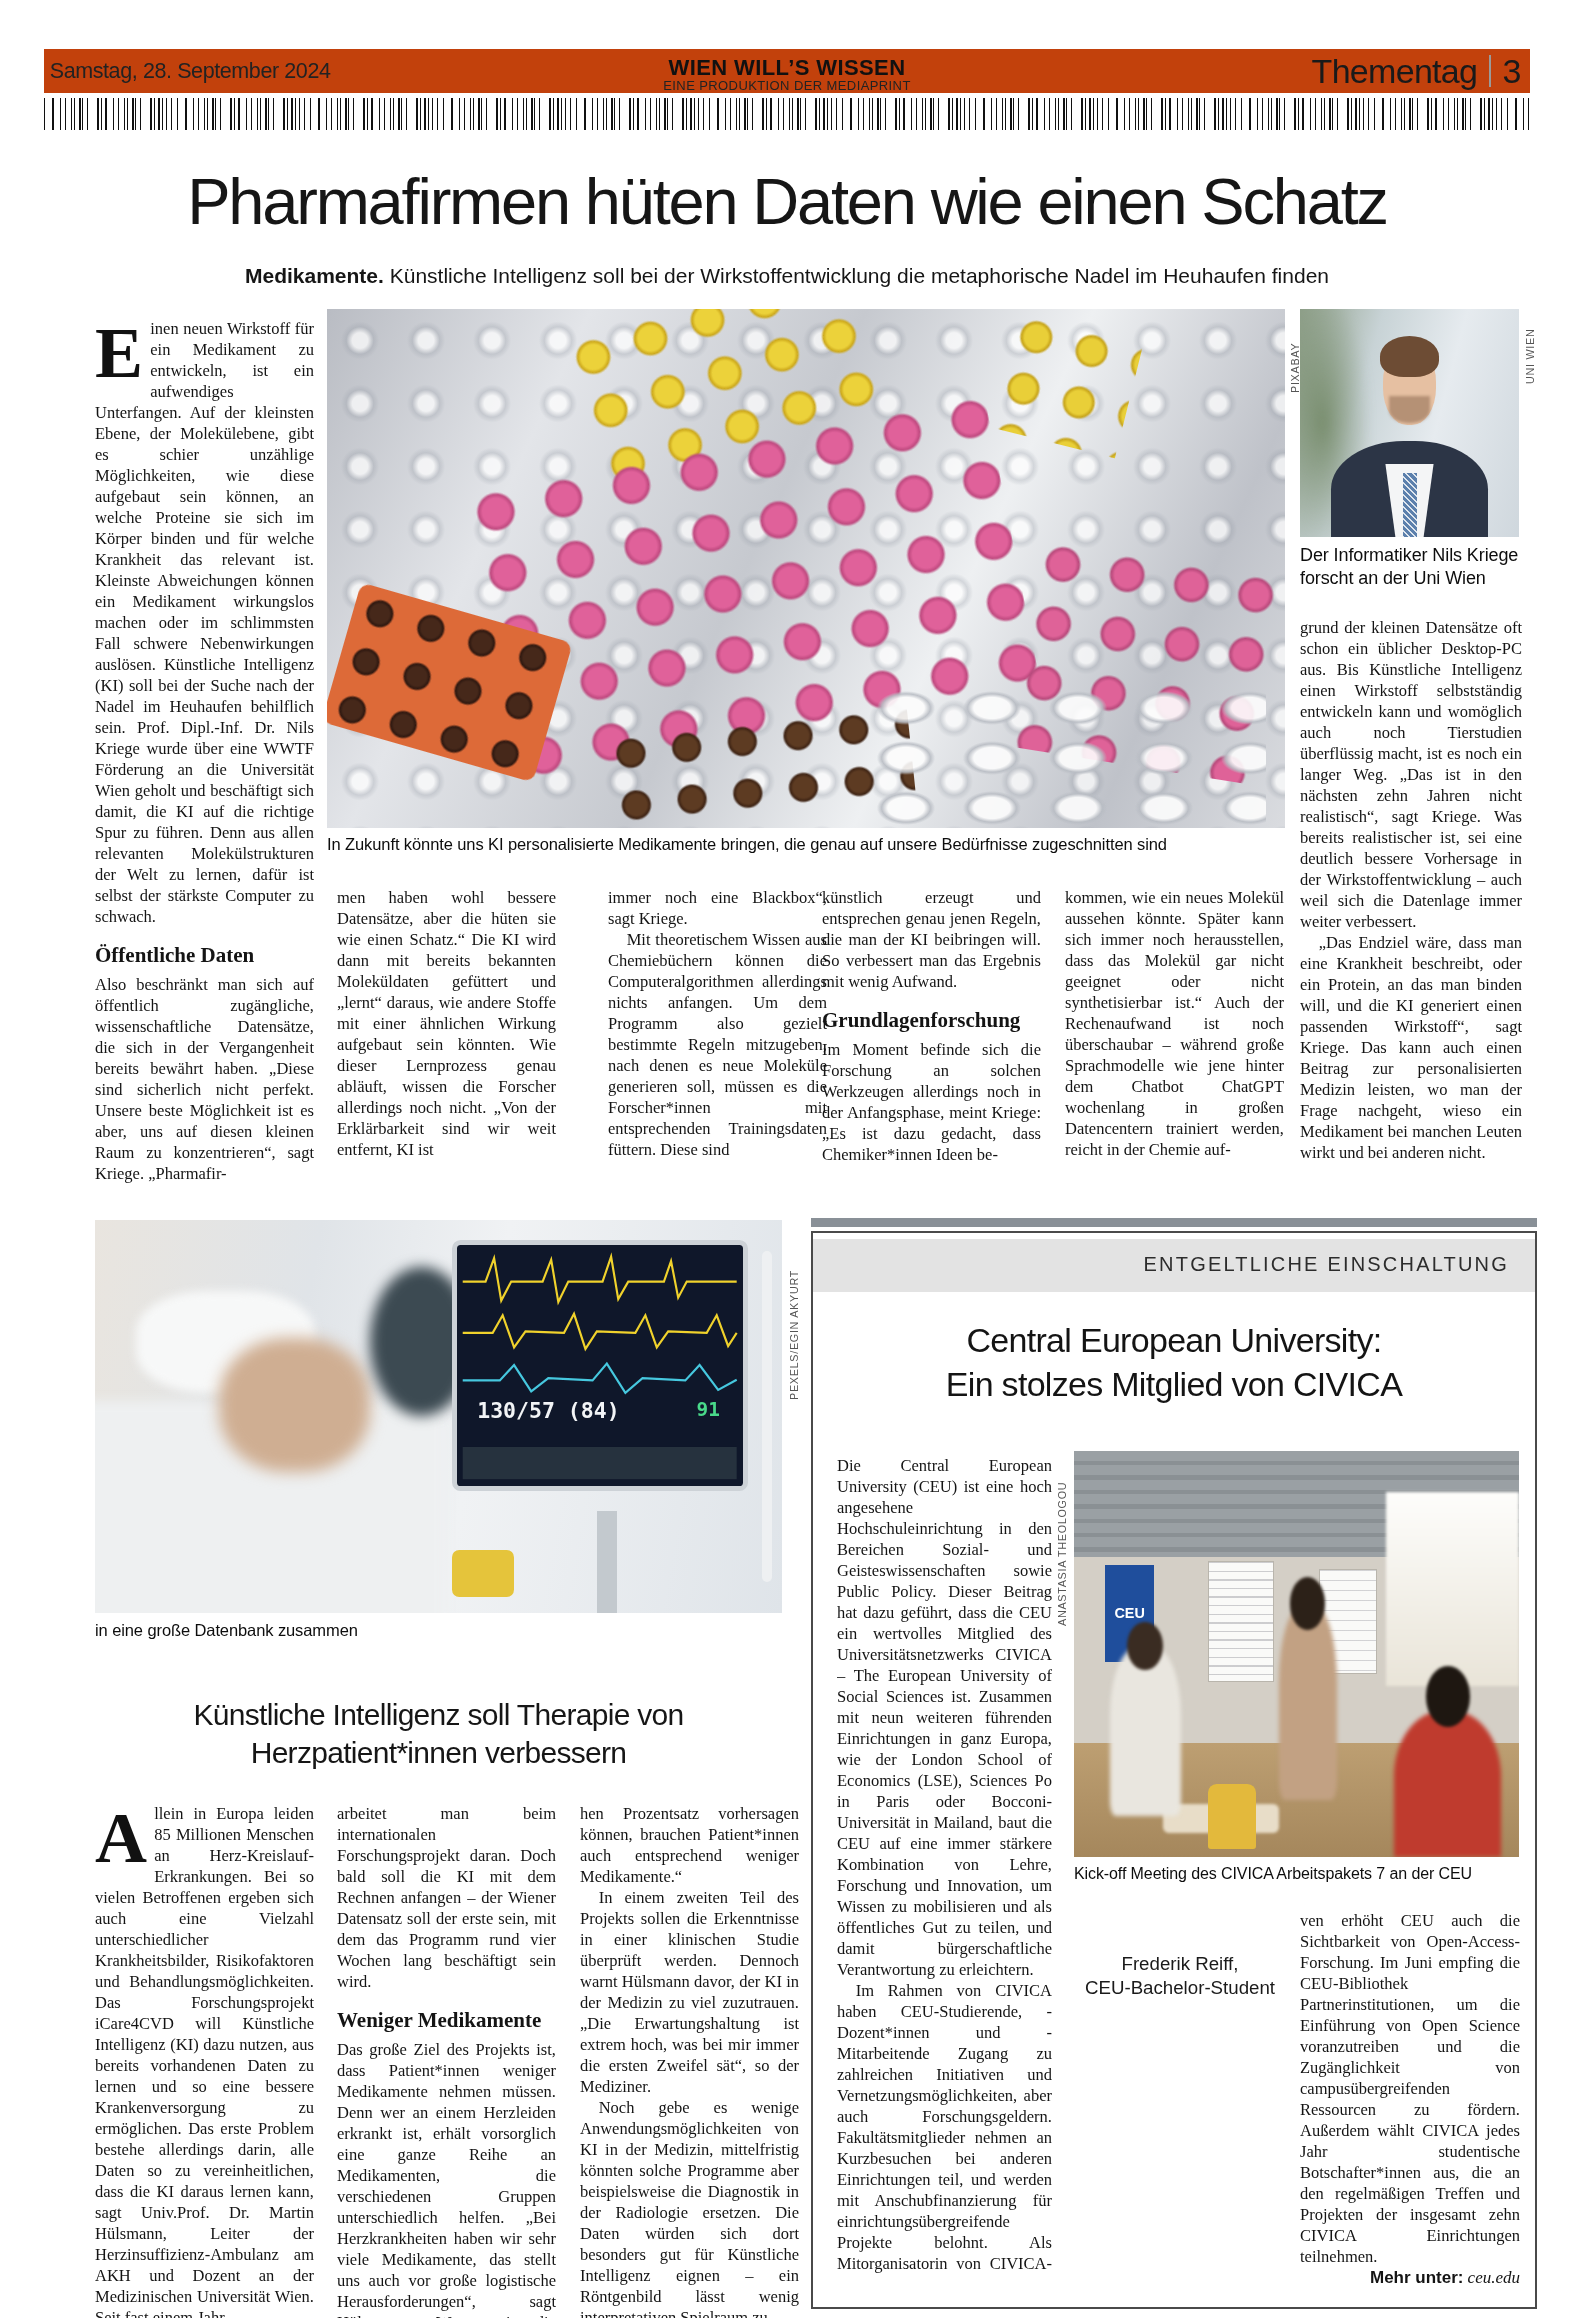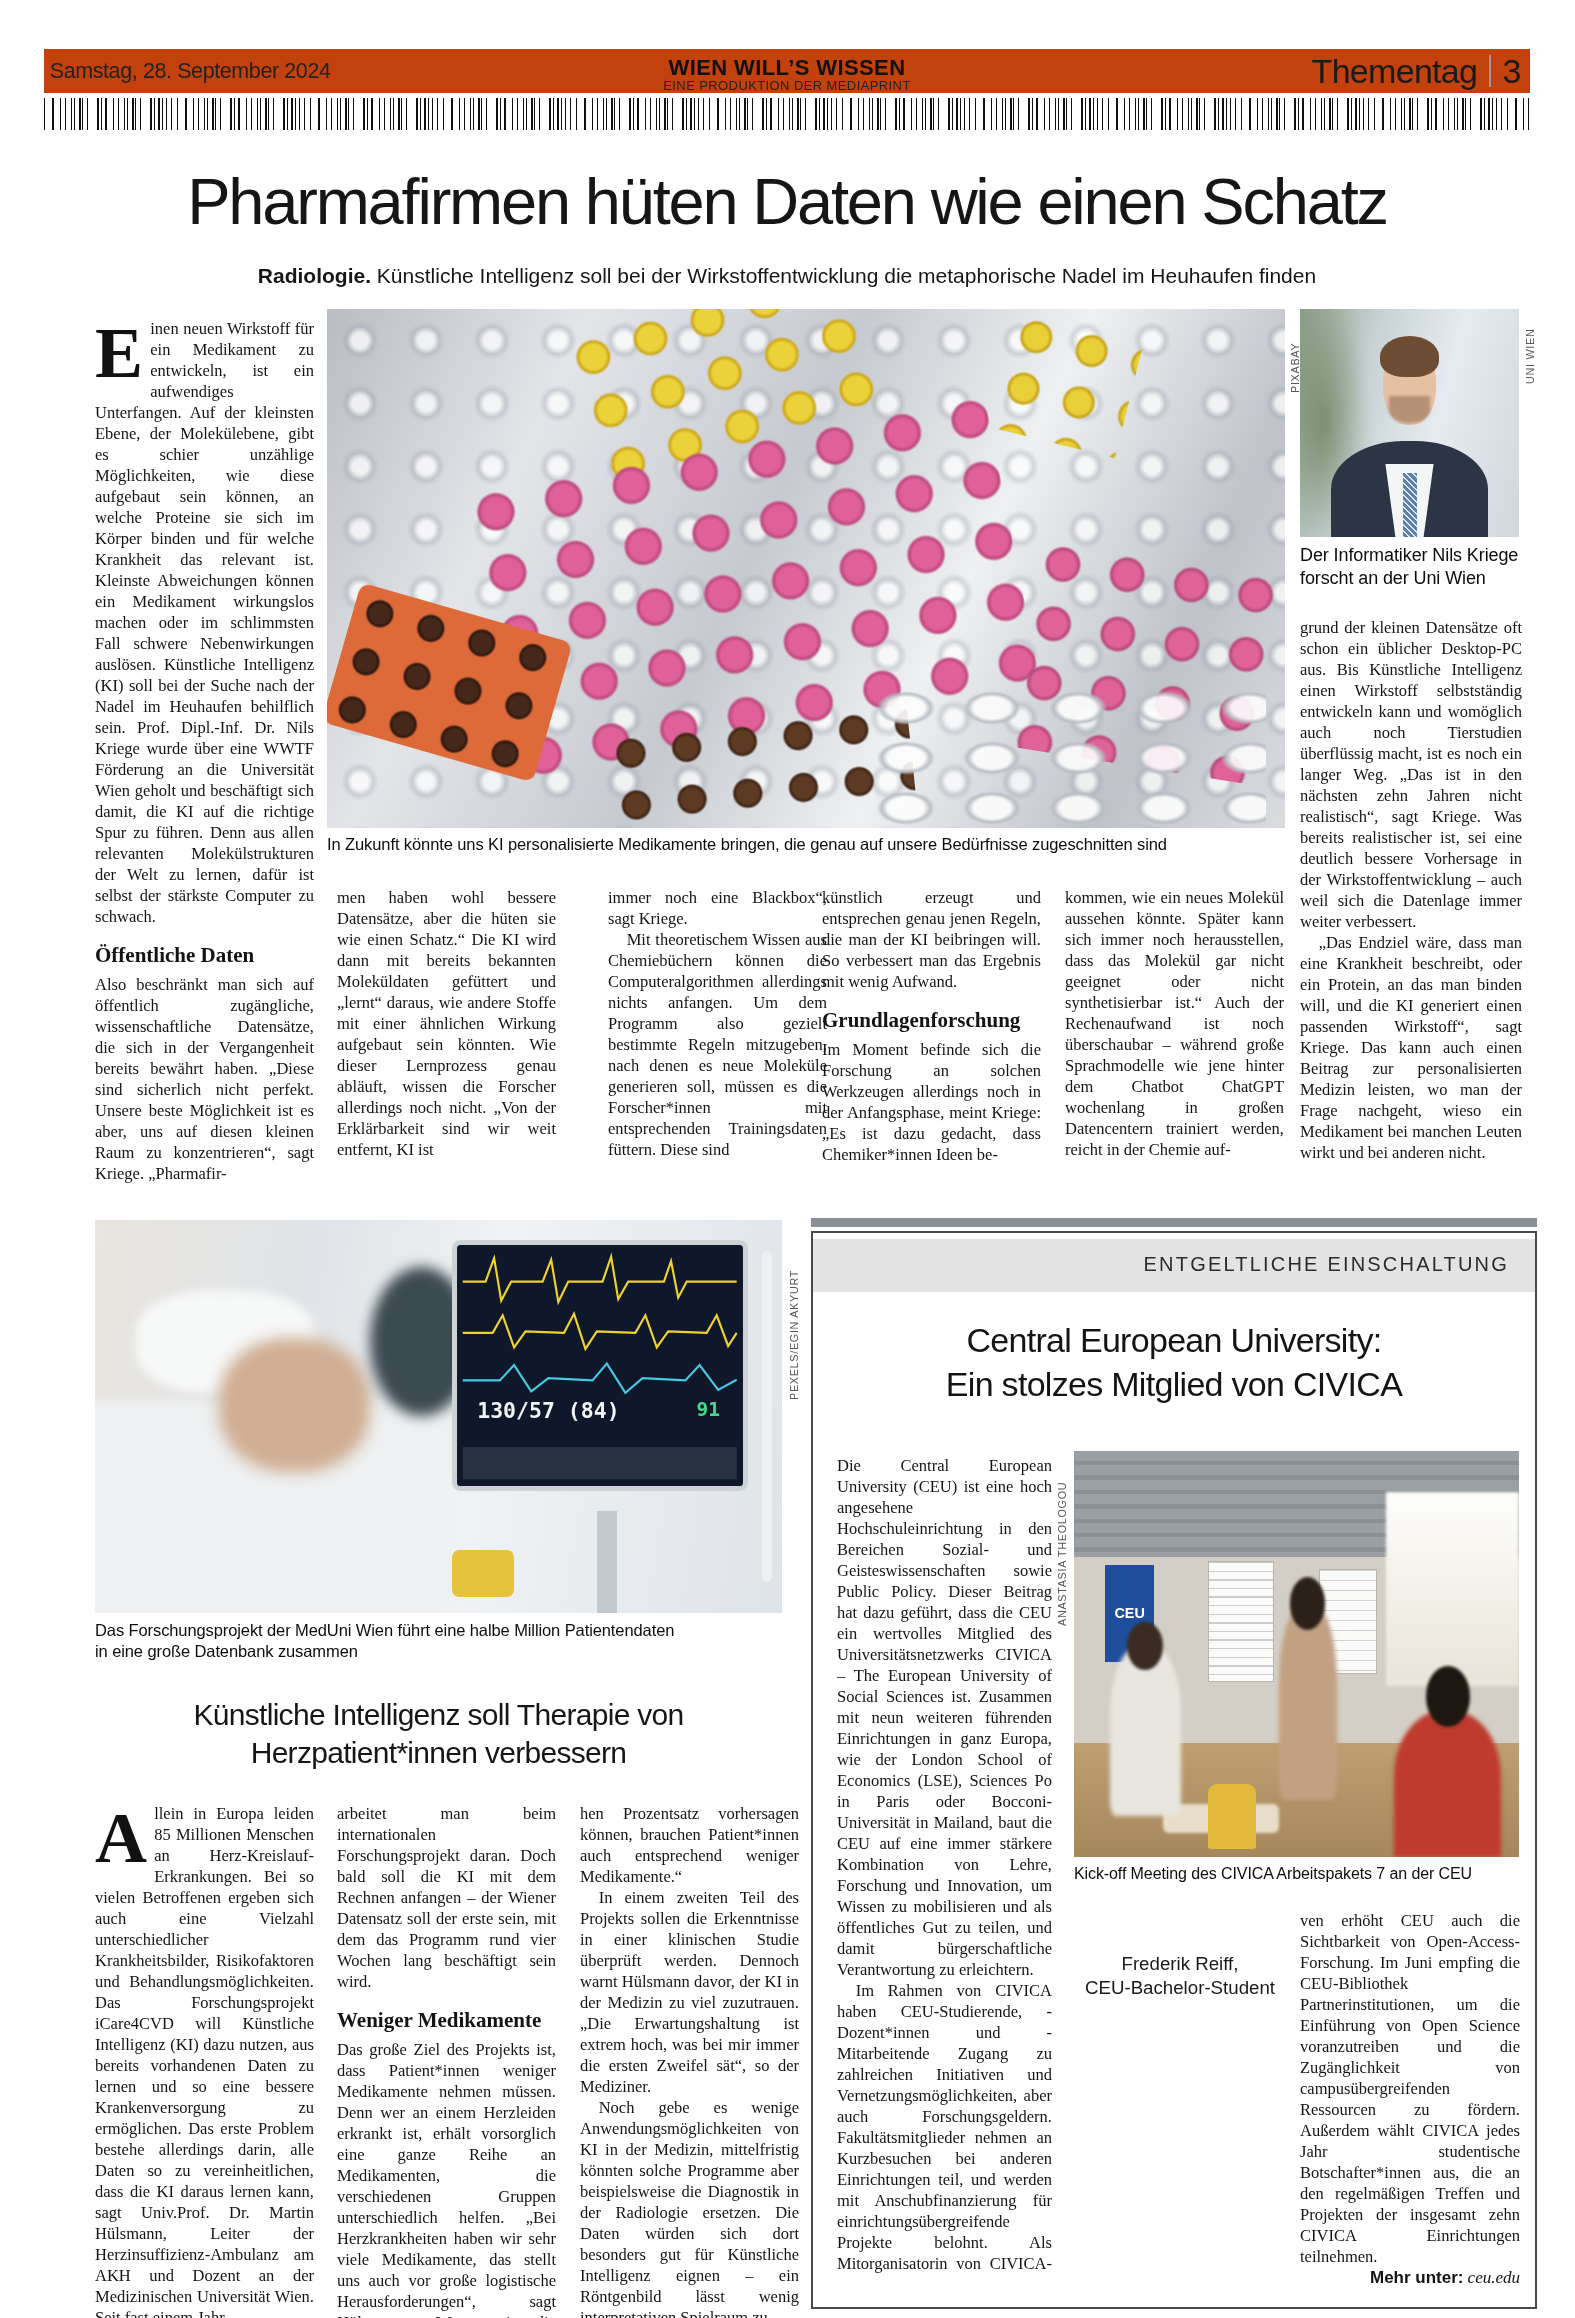--- a/index.html
+++ b/index.html
@@ -117,21 +117,21 @@
     <div class="hdr-right">
       <span class="hdr-section">Thementag</span>
       <span class="hdr-divider"></span>
       <span class="hdr-page">3</span>
     </div>
   </div>
   <div class="barcode"></div>
 
   <div class="headline1">Pharmafirmen hüten Daten wie einen Schatz</div>
   <div class="deck">
-    <b>Radiologie.</b><span> Künstliche Intelligenz soll bei der Wirkstoffentwicklung die metaphorische Nadel im Heuhaufen finden</span>
+    <b>Medikamente.</b><span> Künstliche Intelligenz soll bei der Wirkstoffentwicklung die metaphorische Nadel im Heuhaufen finden</span>
   </div>
 
   <div class="bodycol" style="left:95px; top:318px; height:871px;">
     <p><span class="dropcap">E</span><span>inen neuen Wirkstoff für ein Medikament zu entwickeln, ist ein aufwendiges Unterfangen. Auf der kleinsten Ebene, der Molekülebene, gibt es schier unzählige Möglichkeiten, wie diese aufgebaut sein können, an welche Proteine sie sich im Körper binden und für welche Krankheit das relevant ist. Kleinste Abweichungen können ein Medikament wirkungslos machen oder im schlimmsten Fall schwere Nebenwirkungen auslösen. Künstliche Intelligenz (KI) soll bei der Suche nach der Nadel im Heuhaufen behilflich sein. Prof. Dipl.-Inf. Dr. Nils Kriege wurde über eine WWTF Förderung an die Universität Wien geholt und beschäftigt sich damit, die KI auf die richtige Spur zu führen. Denn aus allen relevanten Molekülstrukturen der Welt zu lernen, dafür ist selbst der stärkste Computer zu schwach.</span></p>
     <div class="subhead">Öffentliche Daten</div>
     <p>Also beschränkt man sich auf öffentlich zugängliche, wissenschaftliche Datensätze, die sich in der Vergangenheit bereits bewährt haben. „Diese sind sicherlich nicht perfekt. Unsere beste Möglichkeit ist es aber, uns auf diesen kleinen Raum zu konzentrieren“, sagt Kriege. „Pharmafir-</p>
   </div>
 
   <div class="photo" style="left:327px; top:309px; width:958px; height:519px;">
     <div class="layer pp-base"></div>
@@ -196,21 +196,20 @@
         <polyline points="8,185 60,185 80,164 104,200 128,182 190,185 210,162 236,202 260,182 320,185 340,164 366,198 392,184" fill="none" stroke="#46c8df" stroke-width="3"></polyline>
         <rect x="8" y="276" width="384" height="44" fill="#26323e"></rect>
       </svg>
       <div class="mon-bp">130/57 (84)</div>
       <div class="mon-hr">91</div>
     </div>
     <div class="layer ho-device"></div>
   </div>
   <div class="vcredit" style="left:788px; top:1221px; height:179px;">PEXELS/EGIN AKYURT</div>
   <div class="caption" style="left:95px; top:1620px; width:687px;">
-    <div>Das Forschungsprojekt der MedUni Wien führt eine halbe Million Patientendaten</div>
     <div>in eine große Datenbank zusammen</div>
   </div>
 
   <div class="headline2">
     <div>Künstliche Intelligenz soll Therapie von</div>
     <div>Herzpatient*innen verbessern</div>
   </div>
 
   <div class="bodycol" style="left:95px; top:1803px; height:516px;">
     <p><span class="dropcap">A</span><span>llein in Europa leiden 85 Millionen Menschen an Herz-Kreislauf-Erkrankungen. Bei so vielen Betroffenen ergeben sich auch eine Vielzahl unterschiedlicher Krankheitsbilder, Risikofaktoren und Behandlungsmöglichkeiten. Das Forschungsprojekt iCare4CVD will Künstliche Intelligenz (KI) dazu nutzen, aus bereits vorhandenen Daten zu lernen und so eine bessere Krankenversorgung zu ermöglichen. Das erste Problem bestehe allerdings darin, alle Daten so zu vereinheitlichen, dass die KI daraus lernen kann, sagt Univ.Prof. Dr. Martin Hülsmann, Leiter der Herzinsuffizienz-Ambulanz am AKH und Dozent an der Medizinischen Universität Wien. Seit fast einem Jahr</span></p>

